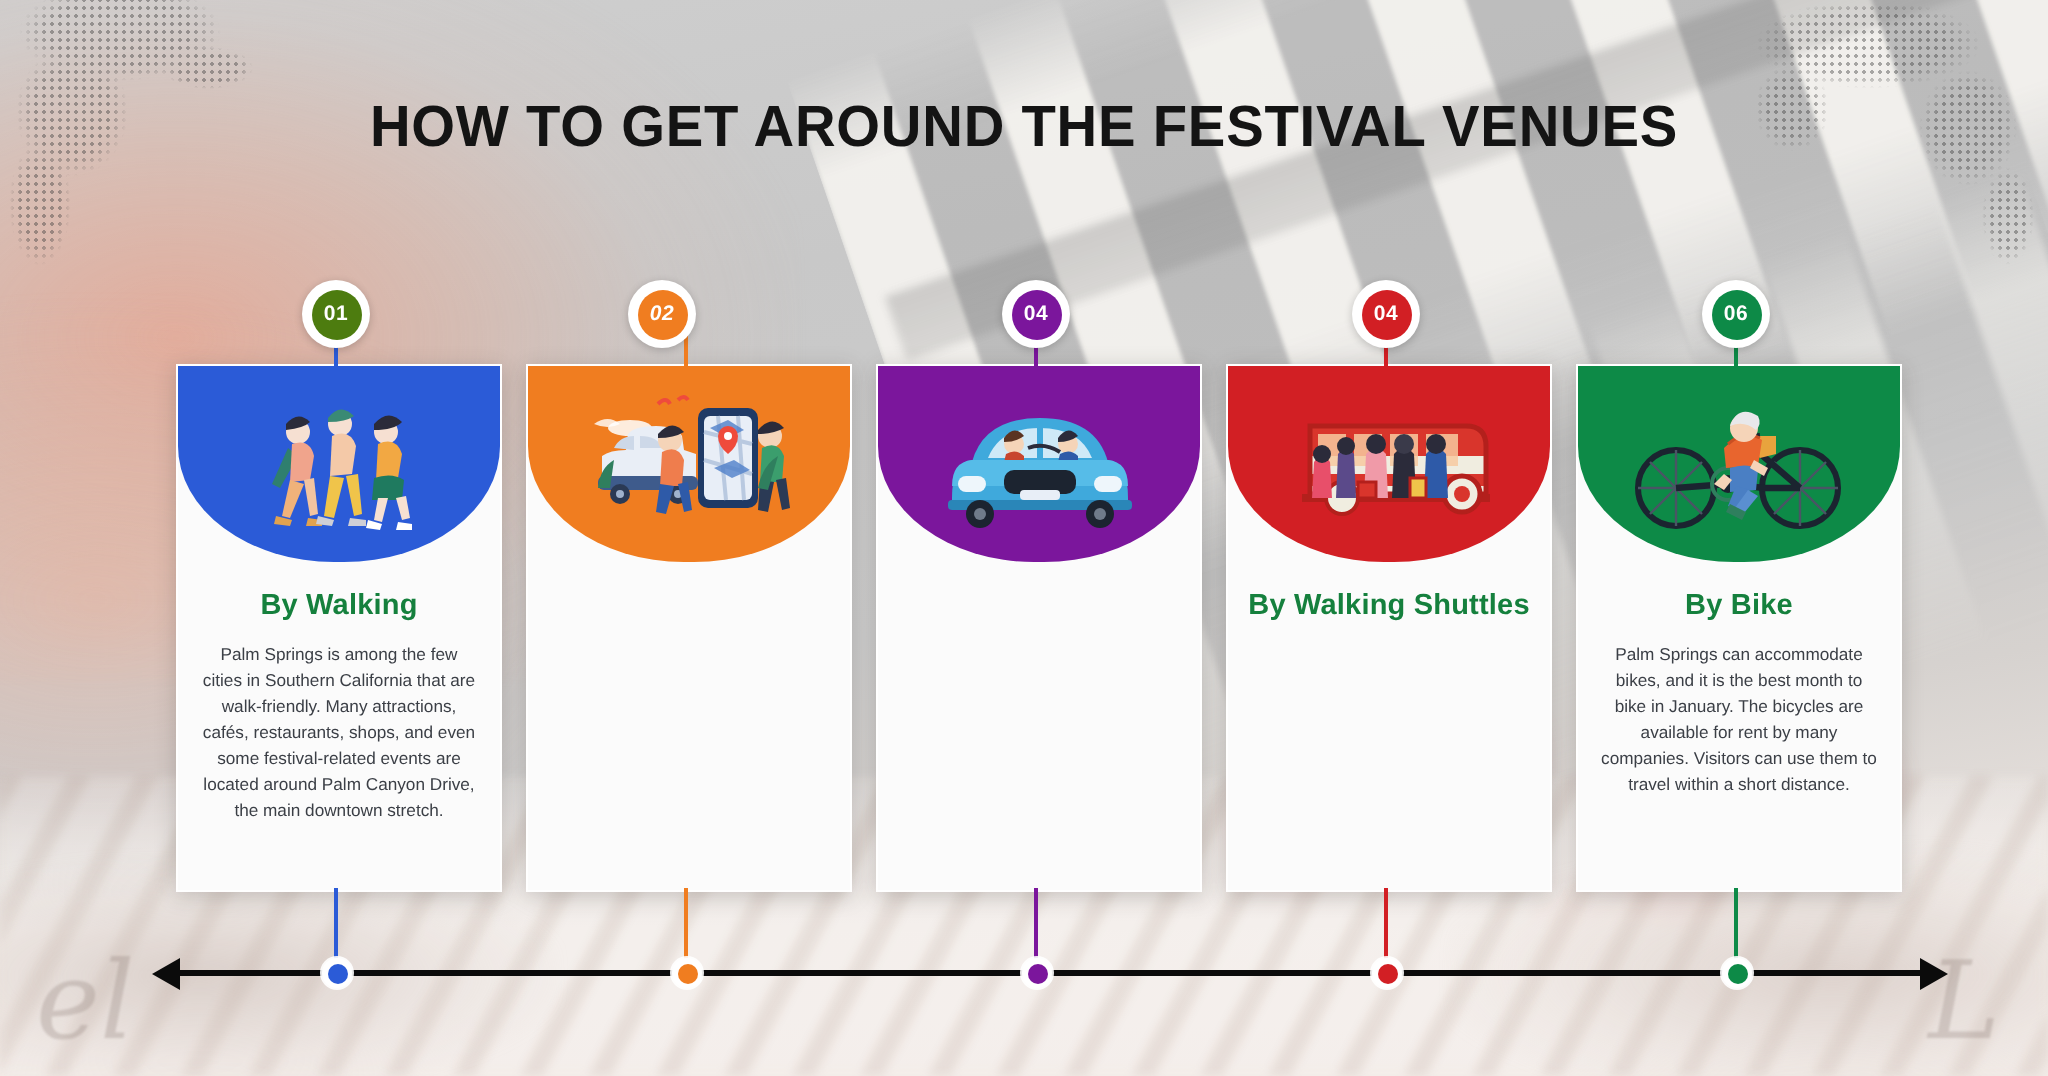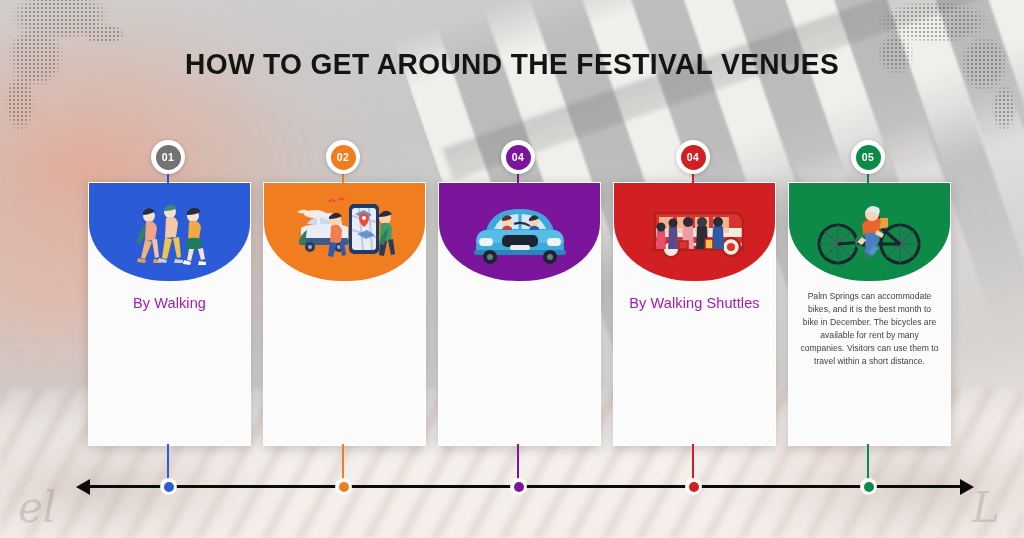--- a/index.html
+++ b/index.html
@@ -118,21 +118,21 @@
   }
   .br-smudge{
     position:absolute;right:-20px;bottom:-14px;width:320px;height:130px;
     background:radial-gradient(ellipse at 60% 50%, rgba(190,172,164,.42) 0%, rgba(212,198,190,.16) 52%, transparent 76%);
     filter:blur(3px);
   }
   
   .scribble{
     position:absolute;bottom:6px;
     font-family:"DejaVu Serif",serif;
-    font-size:42px;font-style:italic;
+    font-size:54px;font-style:italic;
     color:rgba(150,135,128,.32);
     filter:blur(.6px);
     user-select:none;
   }
   .scribble.l{left:18px;}
   .scribble.r{right:24px;}
 
   
   .title{
     position:absolute;left:0;right:0;top:48px;text-align:center;
@@ -158,21 +158,21 @@
     border-bottom-right-radius:78px 58px;
   }
   .card-art{
     position:absolute;left:0;right:0;top:6px;height:86px;
     display:flex;align-items:center;justify-content:center;
   }
   .card-art svg{display:block;}
   .card-title{
     margin:14px 8px 0;
     text-align:center;
-    font-size:14.5px;font-weight:normal;color:#a21caf;
+    font-size:14.5px;font-weight:bold;color:#15803d;
     line-height:1.18;
     letter-spacing:.1px;
   }
   .card-body{
     margin:9px 11px 0;
     text-align:center;
     font-size:8.6px;line-height:1.52;color:#3b3f46;
   }
 
   
@@ -264,23 +264,24 @@
       <path d="M69 45 q9 -3 15 1 l-1 10 l-15 0z" fill="#1f7a5f"></path>
       <path d="M71 55 l-2 11 l4 1 l3 -12z" fill="#f6e0d2"></path>
       <path d="M80 55 l3 11 l4 -1 l-2 -11z" fill="#f6e0d2"></path>
       <path d="M66 66 l7 2 l-1 3 l-7 -1z" fill="#ffffff"></path>
       <path d="M81 67 l7 1 l0 3 l-8 0z" fill="#ffffff"></path>
     </g>
             </svg>
           </div>
         </div>
         <div class="card-title">By Walking</div>
+        <div class="card-body">Palm Springs is among the few cities in Southern California that are walk-friendly. Many attractions, cafés, restaurants, shops, and even some festival-related events are located around Palm Canyon Drive, the main downtown stretch.</div>
       </div>
       <div class="badge" style="left: 151px;">
-        <div class="badge-inner" style="background:#737373">01</div>
+        <div class="badge-inner" style="background:#4d7c0f">01</div>
       </div>
       <div class="drop" style="left: 167px; top: 304px; height: 40px; background: rgb(43, 91, 215);"></div>
       <div class="stem" style="left: 342px; background: rgb(240, 125, 32);"></div>
       <div class="card" style="left: 263px;">
         <div class="card-top" style="background:#f07d20">
           <div class="card-art">
             <svg width="112" height="76" viewBox="0 0 112 76">
     <g>
       <ellipse cx="26" cy="20" rx="11" ry="4" fill="#ffffff" opacity=".85"></ellipse>
       <path d="M12 34 q4 -3 12 -3 l1 -8 q3 -4 14 -4 q10 0 13 5 l1 7 l6 2 l0 12 l-47 0z" fill="#e9eef6"></path>
@@ -310,21 +311,21 @@
       <path d="M92 30 q8 -4 11 4 l-1 13 l-11 0z" fill="#3b9e6d"></path>
       <path d="M91 46 l-1 15 l5 1 l3 -15z" fill="#2b3a55"></path>
       <path d="M99 46 l3 15 l4 -1 l-2 -15z" fill="#2b3a55"></path>
       <path d="M100 34 q-8 5 -10 16 l5 1z" fill="#2f7f5e"></path>
       <path d="M40 8 q4 -4 6 0 M50 6 q3 -3 5 0" stroke="#ef4b3c" stroke-width="2" fill="none"></path>
     </g>
             </svg>
           </div>
         </div>
       </div>
-      <div class="badge" style="left: 326px;">
+      <div class="badge" style="left: 314px; font-style: italic;">
         <div class="badge-inner" style="background:#f07d20">02</div>
       </div>
       <div class="drop" style="left: 342px; top: 304px; height: 40px; background: rgb(240, 125, 32);"></div>
       <div class="stem" style="left: 517px; background: rgb(123, 22, 156);"></div>
       <div class="card" style="left: 438px;">
         <div class="card-top" style="background:#7b169c">
           <div class="card-art">
             <svg width="116" height="70" viewBox="0 0 116 70">
     <g>
       <path d="M24 34 q6 -22 34 -22 q28 0 34 22z" fill="#3fa9dc"></path>
@@ -422,24 +423,25 @@
       <path d="M62 51 l-8 11 l4 3 l9 -11z" fill="#5a8fd0"></path>
       <path d="M50 43 l-5 5 l5 3 l4 -5z" fill="#f5d4b8"></path>
       <path d="M65 36 l7 4 l-2 4 l-7 -4z" fill="#f5d4b8"></path>
       <circle cx="60" cy="20" r="7" fill="#f5d4b8"></circle>
       <path d="M53 19 q4 -11 14 -5 q2 4 -1 7 q-6 -5 -13 -2z" fill="#e8e8ea"></path>
       <path d="M53 58 l8 4 l-2 4 l-8 -4z" fill="#2f7f5e"></path>
     </g>
             </svg>
           </div>
         </div>
-        <div class="card-body">Palm Springs can accommodate bikes, and it is the best month to bike in December. The bicycles are available for rent by many companies. Visitors can use them to travel within a short distance.</div>
+        <div class="card-title">By Bike</div>
+        <div class="card-body">Palm Springs can accommodate bikes, and it is the best month to bike in January. The bicycles are available for rent by many companies. Visitors can use them to travel within a short distance.</div>
       </div>
       <div class="badge" style="left: 851px;">
-        <div class="badge-inner" style="background:#0d8a47">05</div>
+        <div class="badge-inner" style="background:#0d8a47">06</div>
       </div>
       <div class="drop" style="left: 867px; top: 304px; height: 40px; background: rgb(13, 138, 71);"></div>
     </div>
 
   <div class="arrowhead left"></div>
   <div class="axis"></div>
   <div class="arrowhead right"></div>
   <div id="nodes-root">
       <div class="node" style="left: 161px;">
         <i style="background:#2b5bd7"></i>

